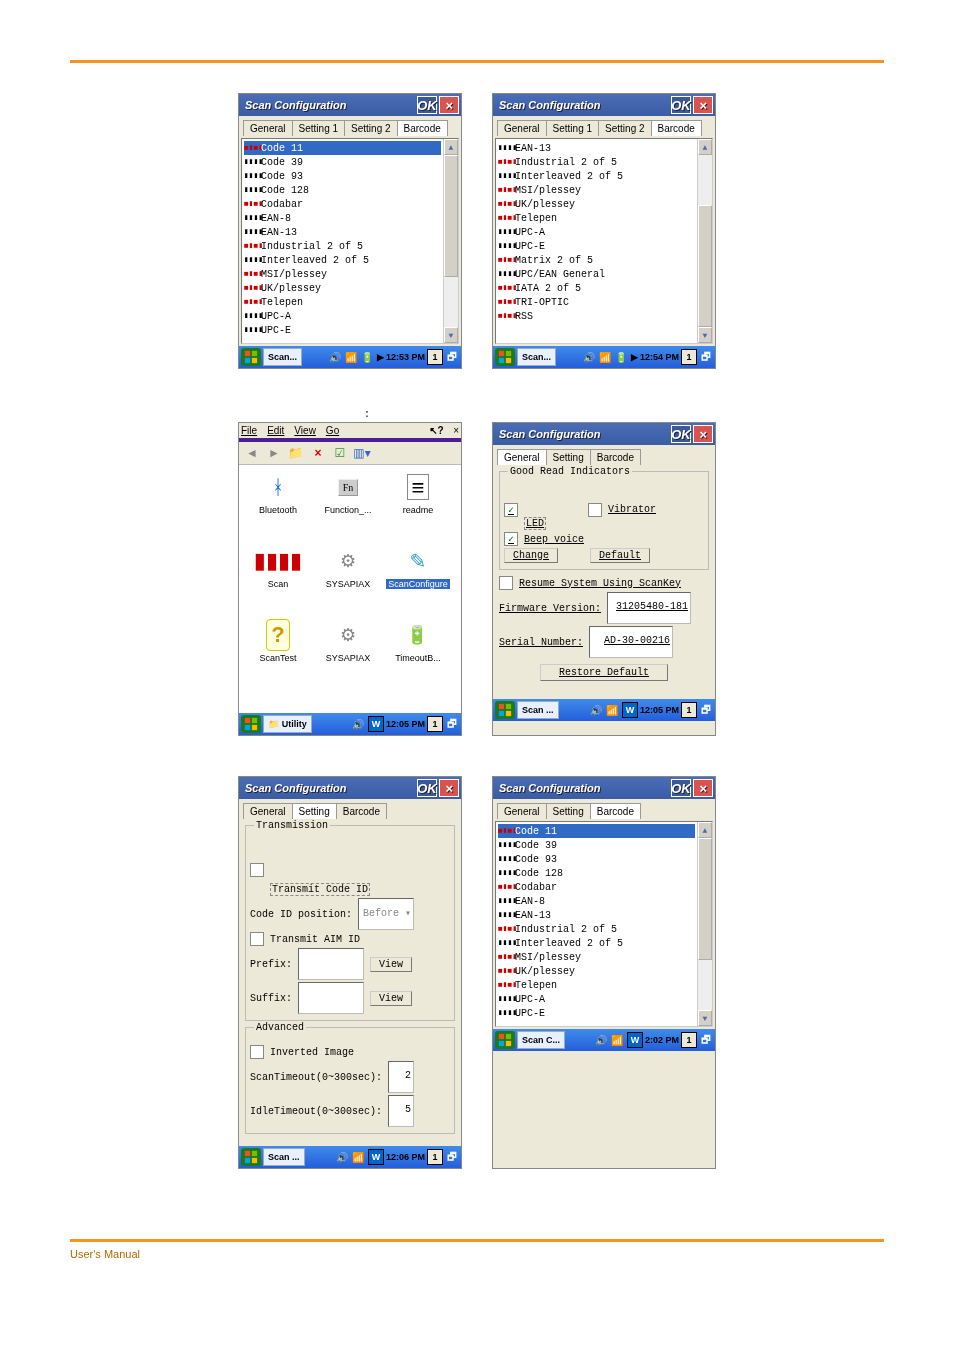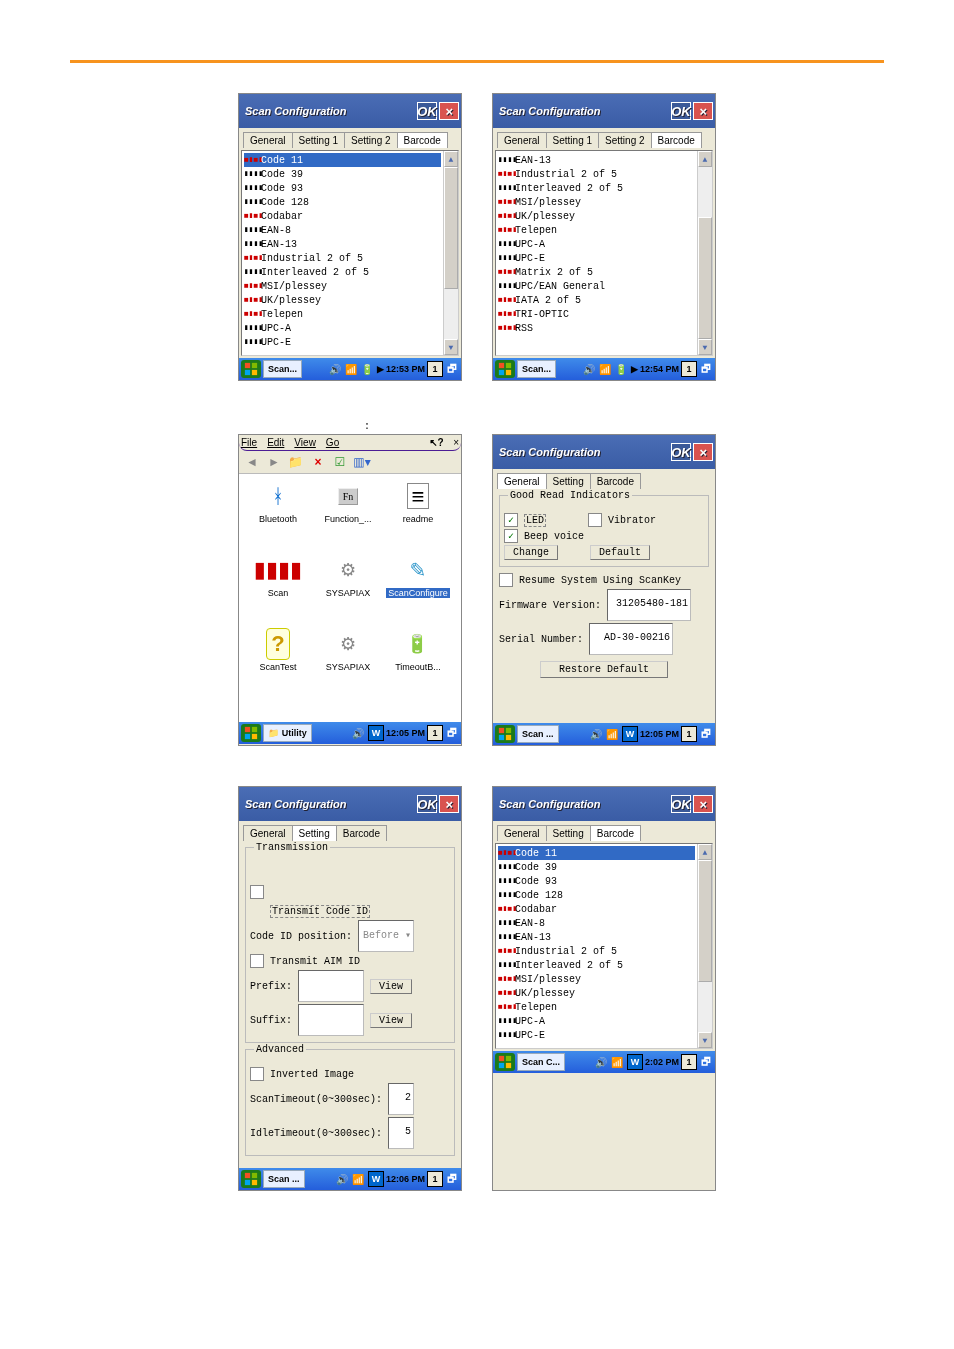--- a/index.html
+++ b/index.html
@@ -29,21 +29,21 @@
     width: 222px;
     border: 1px solid #888;
     background: #ece9d8;
     font-size: 10px;
   }
   .titlebar {
     background: linear-gradient(#4a6db5,#3a5ca5);
     color: #fff;
     display: flex;
     align-items: center;
-    padding: 8px 2px;
+    padding: 2px 2px;
     height: 18px;
     font-weight: bold;
     font-style: italic;
     font-size: 11px;
     text-shadow: 1px 1px 0 #223;
   }
   .titlebar .title { flex: 1; padding-left: 4px; }
   .tb-btn {
     width: 18px; height: 16px;
     display: inline-flex;
@@ -159,22 +159,21 @@
     color: #000;
     display: inline-flex; align-items: center; justify-content: center;
   }
   
   .menubar {
     background: #ece9d8;
     padding: 2px;
     display: flex;
     gap: 10px;
     font-size: 10px;
-    border-bottom: 1px solid #4c1d95;
-    border-radius: 8px;
+    border-bottom: 4px solid #4c1d95;
   }
   .menubar .m { text-decoration: underline; text-decoration-color: #000; }
   .menubar .x { margin-left: auto; }
   .menubar .helpq {
     width: 14px; font-weight: bold;
   }
   .toolbar {
     background: #ece9d8;
     padding: 2px 4px;
     display: flex; align-items: center; gap: 4px;
@@ -582,26 +581,26 @@
       <div class="titlebar">
         <span class="title">Scan Configuration</span>
         <span class="tb-btn tb-ok">OK</span>
         <span class="tb-btn tb-close">×</span>
       </div>
       <div class="tabs">
         <div class="tab active">General</div>
         <div class="tab">Setting</div>
         <div class="tab">Barcode</div>
       </div>
-      <div class="form-pane" style="min-height:222px;">
+      <div class="form-pane" style="min-height:222px;text-decoration:underline;">
         <div class="groupbox">
           <span class="legend">Good Read Indicators</span>
           <div class="rowline">
             <span class="cb">✓</span>
-            <span style="border:1px dashed #888;padding:0 1px;">LED</span>
+            <span style="border:1px dashed #888;padding:0 1px;margin-top:28px;">LED</span>
             <span style="width:30px;"></span>
             <span class="cb"></span>
             <span>Vibrator</span>
           </div>
           <div class="rowline">
             <span class="cb">✓</span>
             <span>Beep voice</span>
           </div>
           <div class="rowline">
             <span class="btn">Change</span>
@@ -817,13 +816,17 @@
           <span class="ticon">📶</span>
           <span class="box1" style="background:#06c;color:#fff;">W</span>
           <span style="color:#000;text-align:right;">2:02 PM</span>
           <span class="box1">1</span>
           <span class="ticon">🗗</span>
         </span>
       </div>
     </div>
   </div>
 
+  <div class="footer">
+    <div class="hr-orange"></div>
+    <div class="ftext">User's Manual</div>
+  </div>
 </div>
 
 </body></html>

